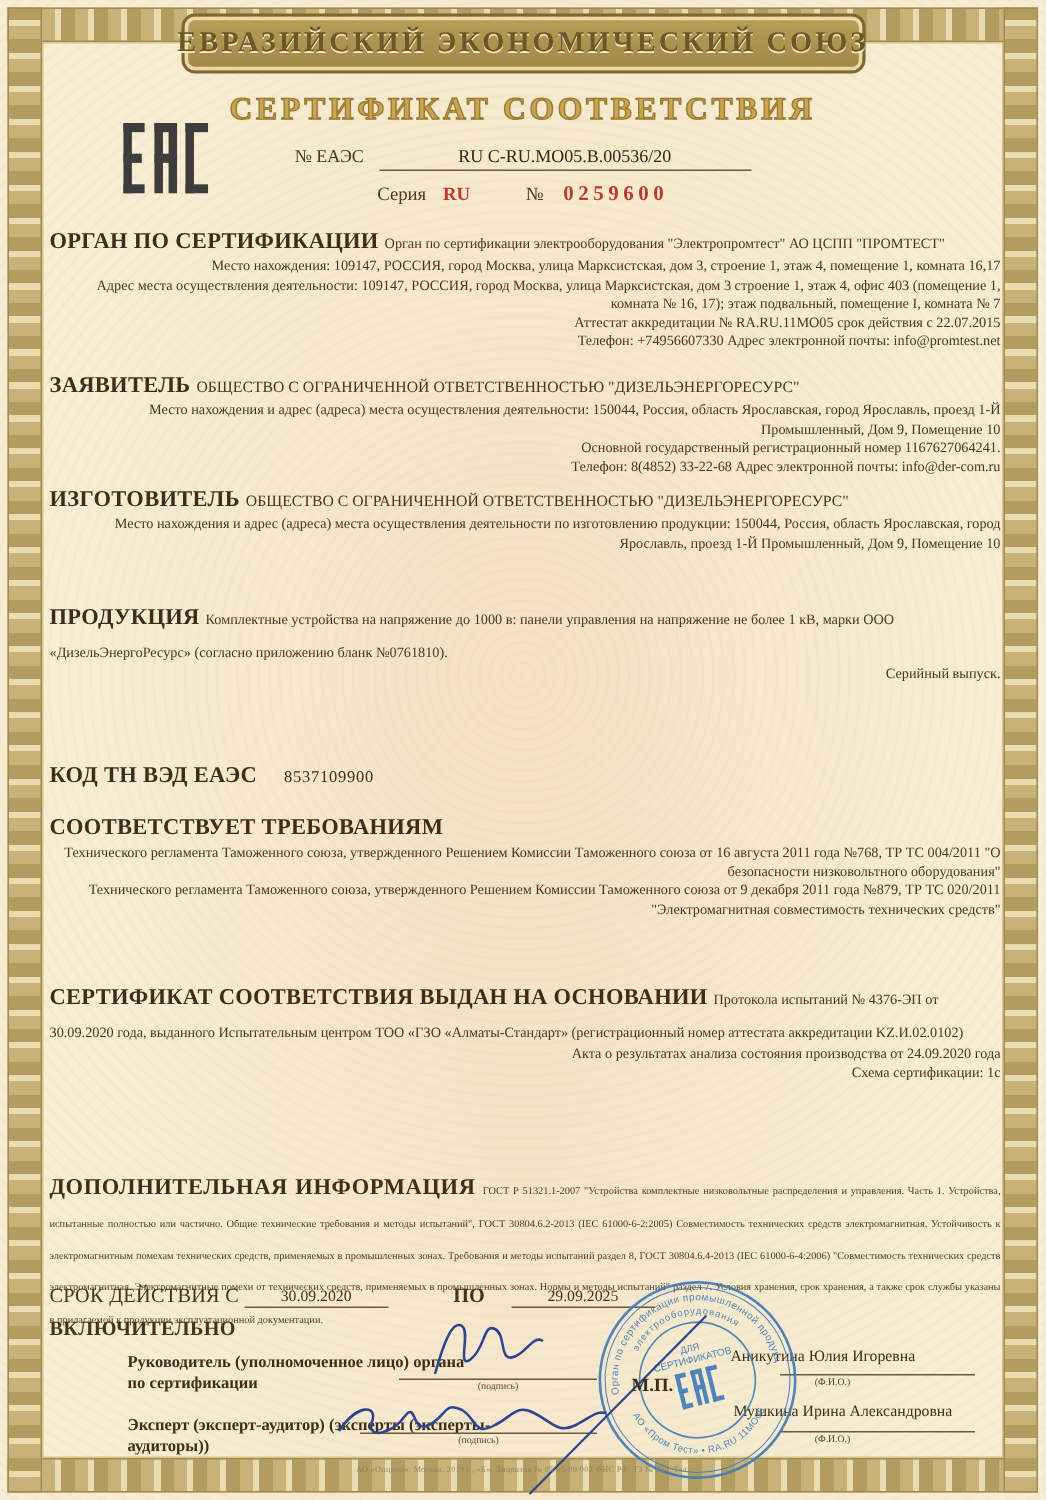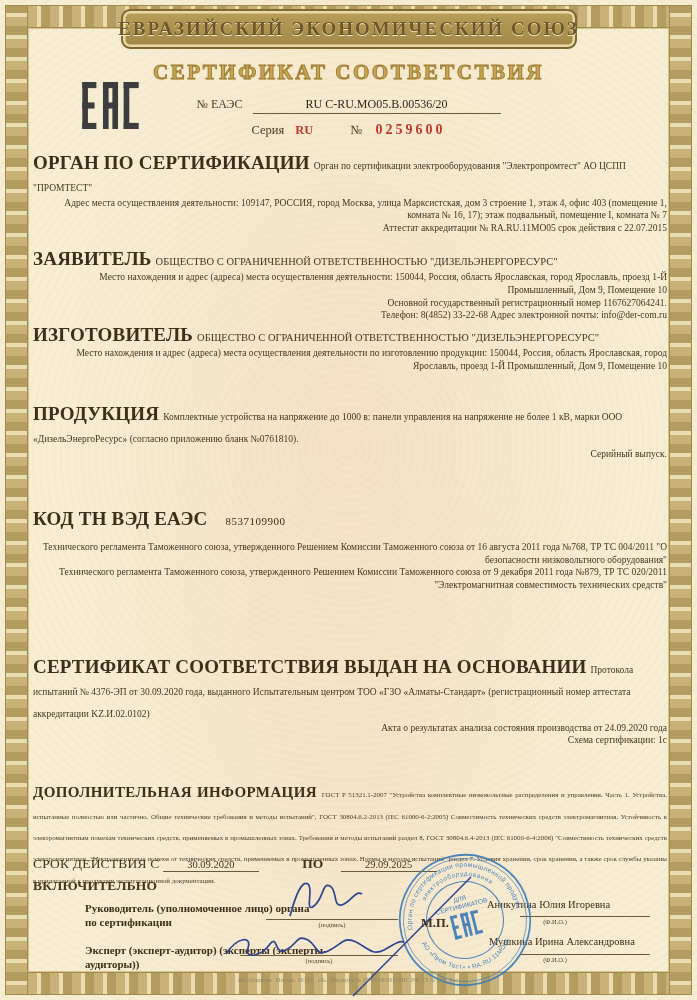--- a/index.html
+++ b/index.html
@@ -36,21 +36,21 @@
   .num-label{margin-right:10px;color:#4a3a22;}
   .uline{display:inline-block;border-bottom:1px solid #6b5a3a;text-align:center;}
   .num-value{font-size:12px;min-width:220px;padding:0 14px 1px;color:#2f2619;}
   .series-row{position:absolute;left:0;right:0;top:122px;text-align:center;font-size:12.5px;color:#4a3a22;}
   .red{color:#c03a2c;font-weight:bold;}
   .series-val{margin:0 34px 0 8px;}
   .serial{letter-spacing:3px;font-size:14px;margin-left:10px;}
 
   .sec{position:absolute;left:33px;width:634px;}
   .sec p{margin:0;line-height:1.33;}
-  .h{font-weight:bold;font-size:19px;letter-spacing:0.2px;color:#3c2e1a;}
+  .h{font-weight:bold;font-size:15px;letter-spacing:0.2px;color:#3c2e1a;}
   .t{font-size:9.5px;color:#46361f;text-align:right;}
   .ind{margin-left:9px !important;}
   .code{font-size:11px;margin-left:18px;letter-spacing:0.5px;color:#3a2c18;}
   .h.big{font-size:15px;letter-spacing:0.4px;}
   .tiny{font-size:6.9px;line-height:1.55;color:#4c3c26;}
 
   .validity{position:absolute;left:33px;top:856px;width:634px;font-size:13.5px;}
   .v-label{font-weight:normal;letter-spacing:0.2px;margin-top:12px;}
   .v-val{font-size:10.5px;width:96px;padding-bottom:1px;vertical-align:bottom;}
   .v-po{font-weight:bold;margin:0 14px 0 40px;}
@@ -106,22 +106,24 @@
 
   <div class="series-row">
     <span>Серия</span>
     <span class="red series-val">RU</span>
     <span>№</span>
     <span class="red serial">0259600</span>
   </div>
 
   <div class="sec" style="top:150px">
     <p class="lead"><span class="h">ОРГАН ПО СЕРТИФИКАЦИИ</span> <span class="t">Орган по сертификации электрооборудования "Электропромтест" АО ЦСПП "ПРОМТЕСТ"</span></p>
+    <p class="t ind">Место нахождения: 109147, РОССИЯ, город Москва, улица Марксистская, дом 3, строение 1, этаж 4, помещение 1, комната 16,17</p>
     <p class="t ind">Адрес места осуществления деятельности: 109147, РОССИЯ, город Москва, улица Марксистская, дом 3 строение 1, этаж 4, офис 403 (помещение 1, комната № 16, 17); этаж подвальный, помещение I, комната № 7</p>
     <p class="t ind">Аттестат аккредитации № RA.RU.11МО05 срок действия с 22.07.2015</p>
+    <p class="t ind">Телефон: +74956607330 Адрес электронной почты: info@promtest.net</p>
   </div>
 
   <div class="sec" style="top:246px">
     <p class="lead"><span class="h">ЗАЯВИТЕЛЬ</span> <span class="t" style="font-size:10.5px">ОБЩЕСТВО С ОГРАНИЧЕННОЙ ОТВЕТСТВЕННОСТЬЮ "ДИЗЕЛЬЭНЕРГОРЕСУРС"</span></p>
     <p class="t ind">Место нахождения и адрес (адреса) места осуществления деятельности: 150044, Россия, область Ярославская, город Ярославль, проезд 1-Й Промышленный, Дом 9, Помещение 10</p>
     <p class="t ind">Основной государственный регистрационный номер 1167627064241.</p>
     <p class="t ind">Телефон: 8(4852) 33-22-68 Адрес электронной почты: info@der-com.ru</p>
   </div>
 
   <div class="sec" style="top:322px">
@@ -132,20 +134,21 @@
   <div class="sec" style="top:401px">
     <p class="lead"><span class="h">ПРОДУКЦИЯ</span> <span class="t">Комплектные устройства на напряжение до 1000 в: панели управления на напряжение не более 1 кВ, марки ООО «ДизельЭнергоРесурс» (согласно приложению бланк №0761810).</span></p>
     <p class="t ind">Серийный выпуск.</p>
   </div>
 
   <div class="sec" style="top:506px">
     <p class="lead"><span class="h">КОД ТН ВЭД ЕАЭС</span><span class="code">8537109900</span></p>
   </div>
 
   <div class="sec" style="top:541px">
+    <p class="lead"><span class="h">СООТВЕТСТВУЕТ ТРЕБОВАНИЯМ</span></p>
     <p class="t ind">Технического регламента Таможенного союза, утвержденного Решением Комиссии Таможенного союза от 16 августа  2011 года №768, ТР ТС 004/2011 "О безопасности низковольтного оборудования"</p>
     <p class="t ind">Технического регламента Таможенного союза, утвержденного Решением Комиссии Таможенного союза от 9 декабря 2011 года №879, ТР ТС 020/2011 "Электромагнитная совместимость технических средств"</p>
   </div>
 
   <div class="sec" style="top:654px">
     <p class="lead"><span class="h">СЕРТИФИКАТ СООТВЕТСТВИЯ  ВЫДАН НА ОСНОВАНИИ</span> <span class="t">Протокола испытаний № 4376-ЭП от 30.09.2020 года, выданного Испытательным центром ТОО «ГЗО «Алматы-Стандарт» (регистрационный номер аттестата аккредитации KZ.И.02.0102)</span></p>
     <p class="t ind">Акта о результатах анализа состояния производства от 24.09.2020 года</p>
     <p class="t ind">Схема сертификации: 1с</p>
   </div>
 

